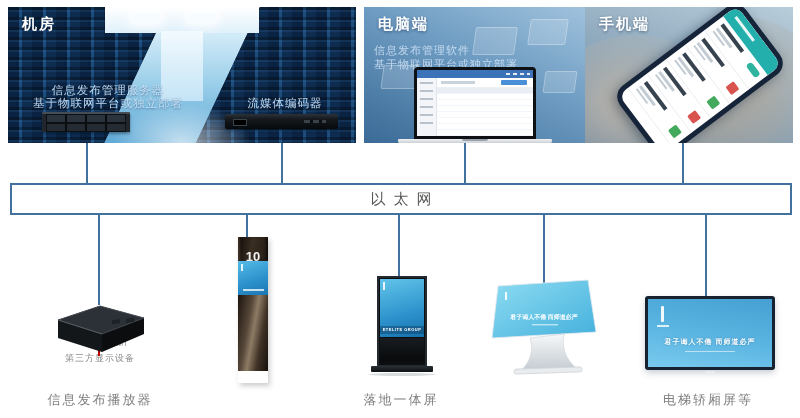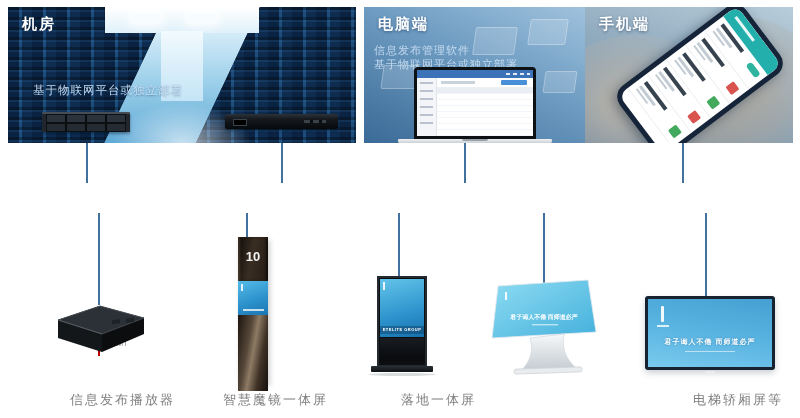--- a/index.html
+++ b/index.html
@@ -88,29 +88,29 @@
   .ph-t{width:34px;height:4px;background:#36434f;margin-bottom:3px;}
   .ph-s{width:24px;height:2.5px;background:#c3ccd4;margin-bottom:2px;}
   .ph-badge{position:absolute;right:6px;top:7px;width:10px;height:10px;border-radius:1.5px;}
   .ph-pill{position:absolute;right:5px;top:5px;width:16px;height:7px;border-radius:4px;background:#2fb59f;}
   
   .vline{position:absolute;width:2px;background:#41719c;}
   .eth-bar{position:absolute;left:10px;top:183px;width:778px;height:28px;background:#fff;
         border:2px solid #41719c;display:flex;align-items:center;justify-content:center;z-index:6;}
   .eth-label{color:#595959;font-size:15px;letter-spacing:8px;padding-left:8px;}
   
-  .dev-label{position:absolute;top:391px;width:150px;text-align:right;color:#7f7f7f;font-size:13px;
+  .dev-label{position:absolute;top:391px;width:150px;text-align:center;color:#7f7f7f;font-size:13px;
         letter-spacing:2px;}
   .note{position:absolute;text-align:center;color:#8c8c8c;}
   .hdmi-line{position:absolute;left:98px;top:336px;width:2px;height:20px;background:#c00000;z-index:3;}
   .player-svg{position:absolute;left:50px;top:300px;z-index:4;}
   
   .tower{position:absolute;left:238px;top:237px;width:30px;height:146px;
         box-shadow:2px 3px 5px rgba(60,60,60,.25);}
-  .t-top{height:44px;background:linear-gradient(100deg,#0e0a07 0%,#3a2e23 45%,#241b13 100%);
+  .t-top{height:24px;background:linear-gradient(100deg,#0e0a07 0%,#3a2e23 45%,#241b13 100%);
         color:#f2f2f2;font-size:13px;font-weight:bold;text-align:center;line-height:40px;
         box-shadow:inset 2px 0 2px rgba(140,115,90,.35),inset -2px 0 3px rgba(0,0,0,.6);}
   .t-screen{height:34px;background:linear-gradient(160deg,#55bce8 0%,#2d93cc 55%,#1b76b2 100%);position:relative;}
   .t-screen::before{content:"";position:absolute;left:3px;top:3px;width:2px;height:7px;background:rgba(255,255,255,.85);}
   .t-screen::after{content:"";position:absolute;left:15%;bottom:4px;width:70%;height:2px;background:rgba(255,255,255,.75);}
   .t-body{height:76px;background:linear-gradient(100deg,#1c140e 0%,#57483a 35%,#8d7b64 50%,#403226 72%,#15100b 100%);}
   
   .fkiosk{position:absolute;left:377px;top:276px;width:50px;height:91px;background:#0c0f12;
         border:2px solid #252a30;box-sizing:border-box;}
   .fk-screen{position:relative;margin:1px;height:58px;
@@ -149,23 +149,25 @@
     <div class="rack-wrap-r">
         <div class="rack"></div>
       </div>
     <div class="room-ceiling"></div>
     <div class="room-light" style="left:36%;"></div>
     <div class="room-light" style="left:52%;"></div>
     <div class="room-door"></div>
     <div class="room-glow"></div>
     <div class="panel-title">机房</div>
     <div class="room-label" style="left:10px;top:77px;width:180px;">
+      <div>信息发布管理服务器</div>
       <div>基于物联网平台或独立部署</div>
     </div>
     <div class="server-rack"></div>
+    <div class="room-label" style="left:212px;top:90px;width:130px;">流媒体编码器</div>
     <div class="encoder"></div>
   </div>
 
   <div class="panel p-pc">
     <div class="ghost-mon" style="left:110px;top:20px;width:40px;height:26px;"></div>
     <div class="ghost-mon" style="left:165px;top:12px;width:36px;height:24px;"></div>
     <div class="ghost-mon" style="left:18px;top:58px;width:34px;height:22px;"></div>
     <div class="ghost-mon" style="left:180px;top:64px;width:30px;height:20px;"></div>
     <div class="panel-title">电脑端</div>
     <div class="pc-label" style="top:36px;">信息发布管理软件</div>
@@ -223,46 +225,49 @@
       </div>
     </div>
     <div class="panel-title">手机端</div>
   </div>
 
   <div class="vline" style="left:86px;top:143px;height:40px;"></div>
   <div class="vline" style="left:281px;top:143px;height:40px;"></div>
   <div class="vline" style="left:464px;top:143px;height:40px;"></div>
   <div class="vline" style="left:682px;top:143px;height:40px;"></div>
 
+  <div class="eth-bar">
+    <span class="eth-label">以太网</span>
+  </div>
 
   <div class="vline" style="left:98px;top:213px;height:92px;"></div>
   <div class="vline" style="left:246px;top:213px;height:24px;"></div>
   <div class="vline" style="left:398px;top:213px;height:63px;"></div>
   <div class="vline" style="left:543px;top:213px;height:70px;"></div>
   <div class="vline" style="left:705px;top:213px;height:83px;"></div>
 
   <svg class="player-svg" width="100" height="56" viewBox="0 0 100 56">
     <polygon points="8,20 50,6 94,18 52,34" fill="#2c3137" stroke="#43494f" stroke-width="1"></polygon>
     <polygon points="8,20 52,34 52,52 8,38" fill="#14171a"></polygon>
     <polygon points="52,34 94,18 94,34 52,52" fill="#0b0d0f"></polygon>
     <line x1="8" y1="20" x2="52" y2="34" stroke="#555c63" stroke-width="1"></line>
     <line x1="52" y1="34" x2="94" y2="18" stroke="#3c4249" stroke-width="1"></line>
     <rect x="62" y="30" width="8" height="4" fill="#1d2226" transform="skewY(-9)"></rect>
     <rect x="76" y="31" width="8" height="4" fill="#1d2226" transform="skewY(-9)"></rect>
   </svg>
   <div class="hdmi-line"></div>
   <div class="note" style="left:103px;top:339px;font-size:8px;letter-spacing:1px;">HDMI</div>
+  <div class="note" style="left:40px;top:352px;width:120px;font-size:9px;letter-spacing:1px;">第三方显示设备</div>
   <div class="dev-label" style="left:25px;">信息发布播放器</div>
 
   <div class="tower">
     <div class="t-top">10</div>
     <div class="t-screen"></div>
     <div class="t-body"></div>
   </div>
-  <div class="dev-label" style="left:178px;">智慧魔镜一体屏</div>
 
   <div class="fkiosk">
     <div class="fk-screen">
       <div class="fk-banner">ETELITE GROUP</div>
     </div>
     <div class="fk-bottom"></div>
   </div>
   <div class="fk-base"></div>
   <div class="fk-shadow"></div>
   <div class="dev-label" style="left:326px;">落地一体屏</div>

